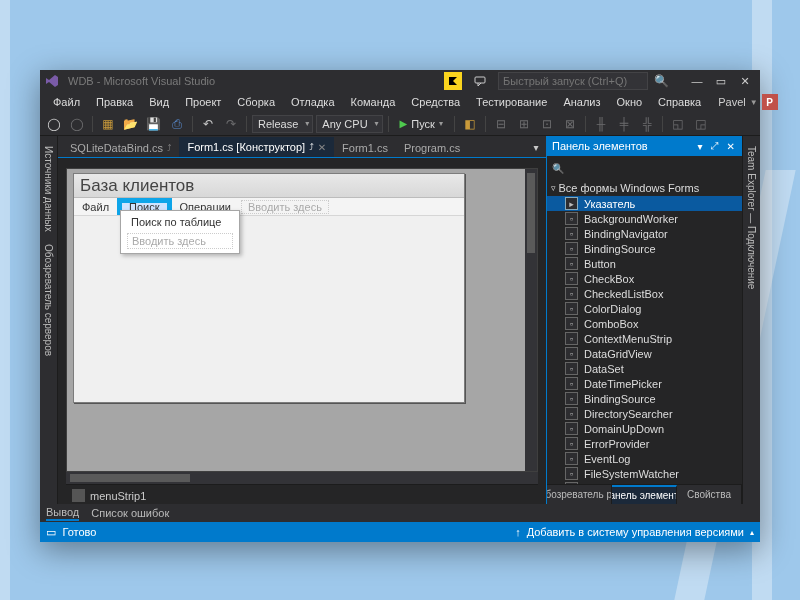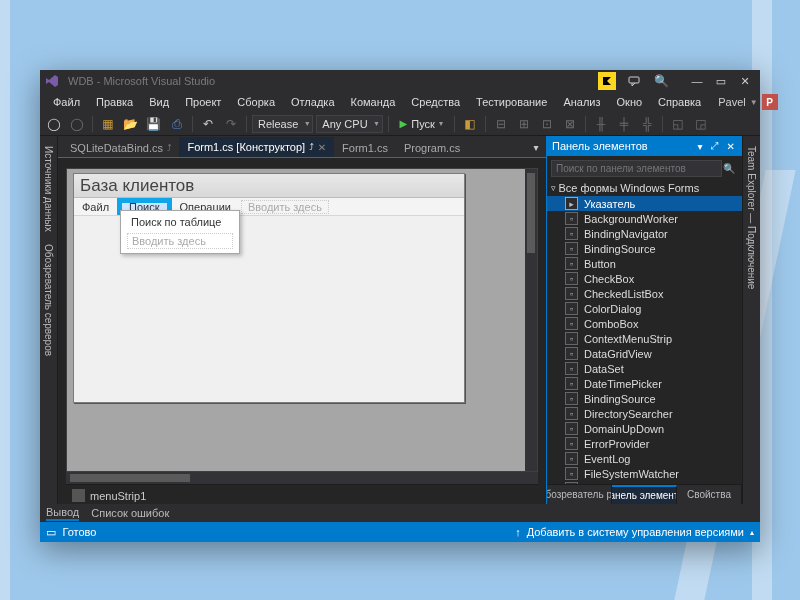--- a/index.html
+++ b/index.html
@@ -96,20 +96,21 @@
           <path d="M1 1 L9 1 L5 5 L9 9 L1 9 Z" fill="#000"></path>
         </svg>
     </span>
     <span class="tbtn">
       <svg width="12" height="12" viewBox="0 0 12 12">
           <rect x="1" y="2" width="10" height="6" rx="1" fill="none" stroke="#ccc"></rect>
           <path d="M4 8 L4 11 L7 8" fill="none" stroke="#ccc"></path>
         </svg>
     </span>
     <span class="ql">
+      <input class="qlin" placeholder="Быстрый запуск (Ctrl+Q)" style="">
       <span class="tbtn">🔍</span>
     </span>
     <span class="winbtns">
       <span class="winbtn">—</span>
       <span class="winbtn">▭</span>
       <span class="winbtn">✕</span>
     </span>
   </div>
 
   <div class="menubar">
@@ -232,21 +233,20 @@
     </div>
 
     <div class="toolbox">
       <div class="tpanel-h">
         <span class="pf">Панель элементов</span>
         <span class="pbtn">▾</span>
         <span class="pbtn">⤢</span>
         <span class="pbtn">✕</span>
       </div>
       <div class="tsearch">
-        <input placeholder="Поиск по панели элементов" style="">
         <span class="tbtn" style="width:16px;font-size:10px">🔍</span>
       </div>
       <div class="tcat">
         <span style="font-size:9px">▿</span>
         <span>Все формы Windows Forms</span>
       </div>
       <div class="tlist" id="tlist">
           <div class="titem sel">
             <span class="ticon">▸</span>
             <span>Указатель</span>

